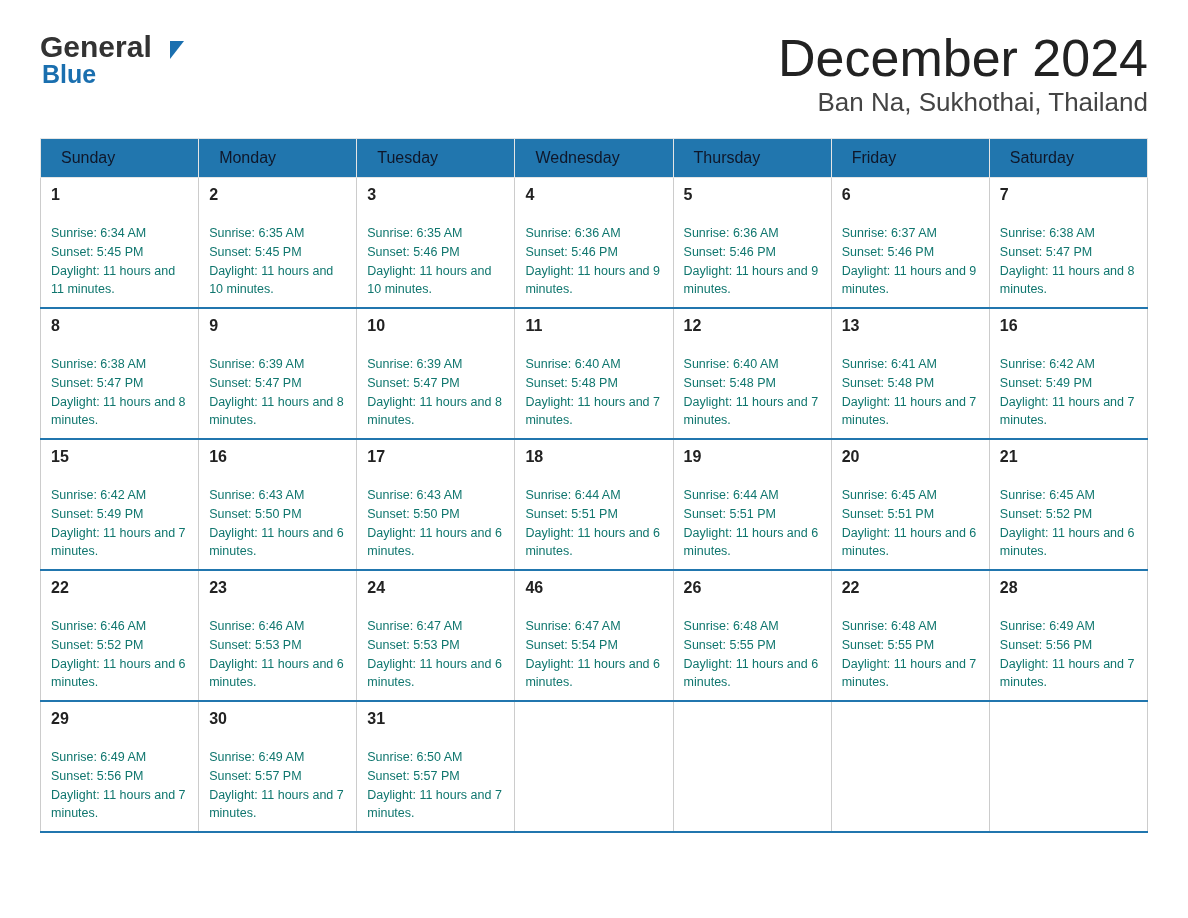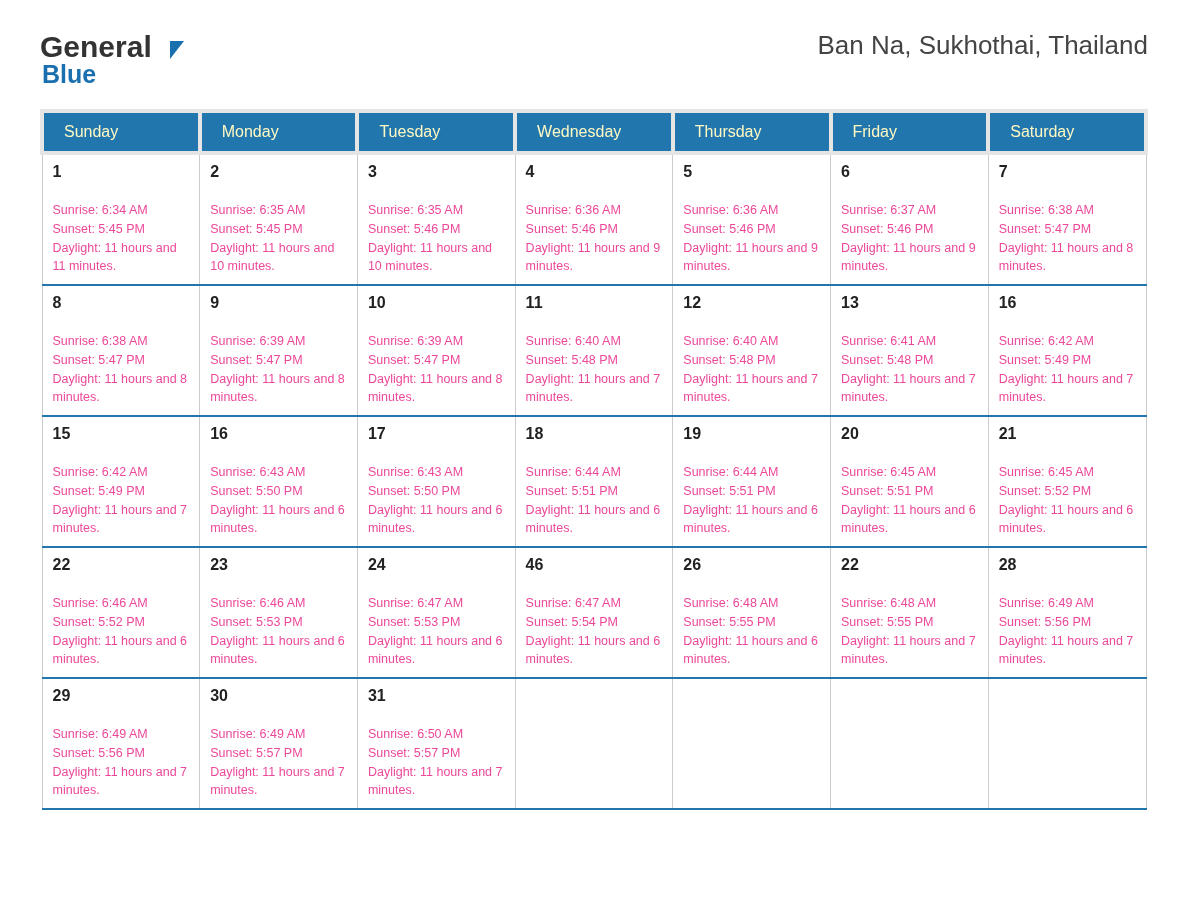--- a/index.html
+++ b/index.html
@@ -38,26 +38,26 @@
     }
     .calendar {
       width: 100%;
       border-collapse: collapse;
       margin-top: 10px;
     }
     .calendar thead tr {
       background-color: #2176ae;
     }
     .calendar thead th {
-      color: #fef9c3;
+      color: #0f172a;
       font-size: 16px;
       font-weight: normal;
       padding: 10px 20px;
       text-align: left;
-      border: 4px solid #e5e5e5;
+      border: 1px solid #e5e5e5;
     }
     .calendar tbody tr {
       border-bottom: 2px solid #2176ae;
     }
     .calendar tbody td {
       vertical-align: top;
       padding: 8px 10px;
       border: 1px solid #cccccc;
       font-size: 13px;
       color: #333;
@@ -67,21 +67,21 @@
     .day-number {
       font-size: 16px;
       font-weight: bold;
       color: #222;
       display: block;
       margin-bottom: 4px;
     }
     .day-info {
       font-size: 12.5px;
       line-height: 1.5;
-      color: #ec4899;
+      color: #0f766e;
       margin-top: 20px;
     }
     .empty-cell {
       background: #fff;
     }
     .logo-wrapper {
       display: flex;
       align-items: center;
       gap: 20px;
     }
@@ -113,20 +113,21 @@
   <div class="logo">
     <div class="logo-wrapper">
       <span class="logo-general">General</span>
       <span class="logo-arrow"></span>
     </div>
     <div style="margin-top:-4px; margin-left:2px;">
       <span class="logo-blue-text">Blue</span>
     </div>
   </div>
   <div class="title-block">
+    <div class="month-title">December 2024</div>
     <div class="location-title">Ban Na, Sukhothai, Thailand</div>
   </div>
 </div>
 
 <table class="calendar">
   <thead>
     <tr>
     <th>Sunday</th>
         <th>Monday</th>
         <th>Tuesday</th>

